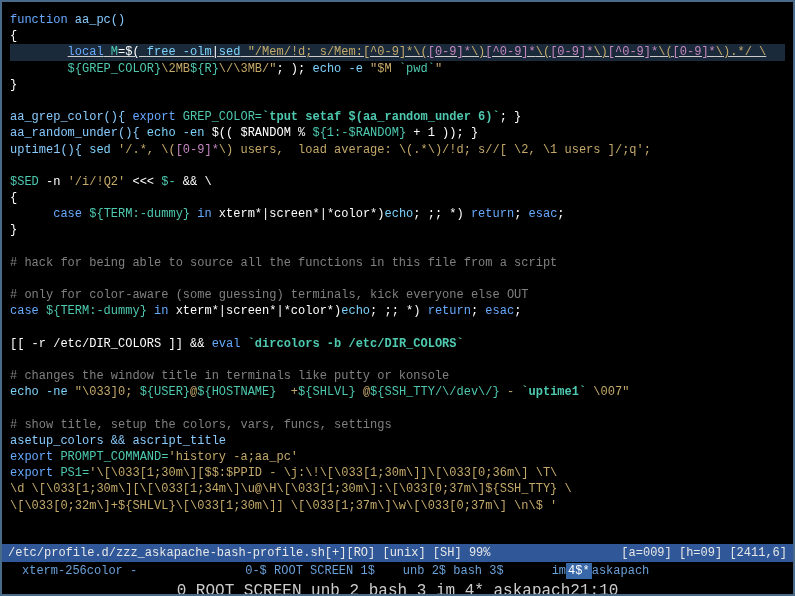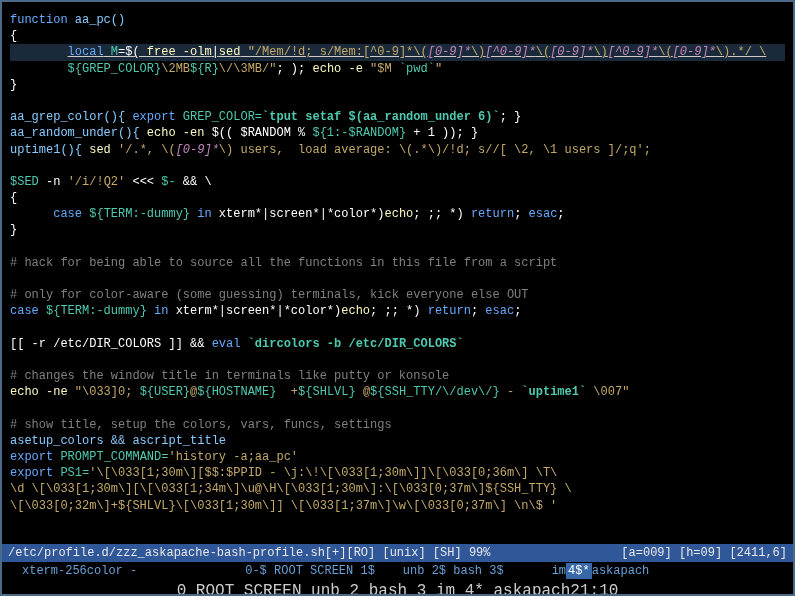--- a/index.html
+++ b/index.html
@@ -17,24 +17,24 @@
 .editor {
   padding: 10px 8px 0 8px;
   height: 542px;
   overflow: hidden;
 }
 .line { white-space: pre; }
 .kw { color: #66aaff; }
 .cyan { color: #4ec9b0; }
 .func { color: #88ccff; }
 .op { color: #ffffff; }
-.gr { color: #fef9c3; }
+.gr { color: #7dd3fc; }
 .tan { color: #c4a969; }
 .bcyan { color: #4ec9b0; font-weight: bold; }
-.mag { color: #c586c0; font-style: italic; }
+.mag { color: #c586c0; }
 .ul { text-decoration: underline; }
 .hl { background: #1a2a3a; }
 .cmt { color: #808080; }
 .statusbar {
   background: #305898;
   color: #e8e8e8;
   padding: 1px 6px;
   display: flex;
   justify-content: space-between;
   font-size: 12px;

